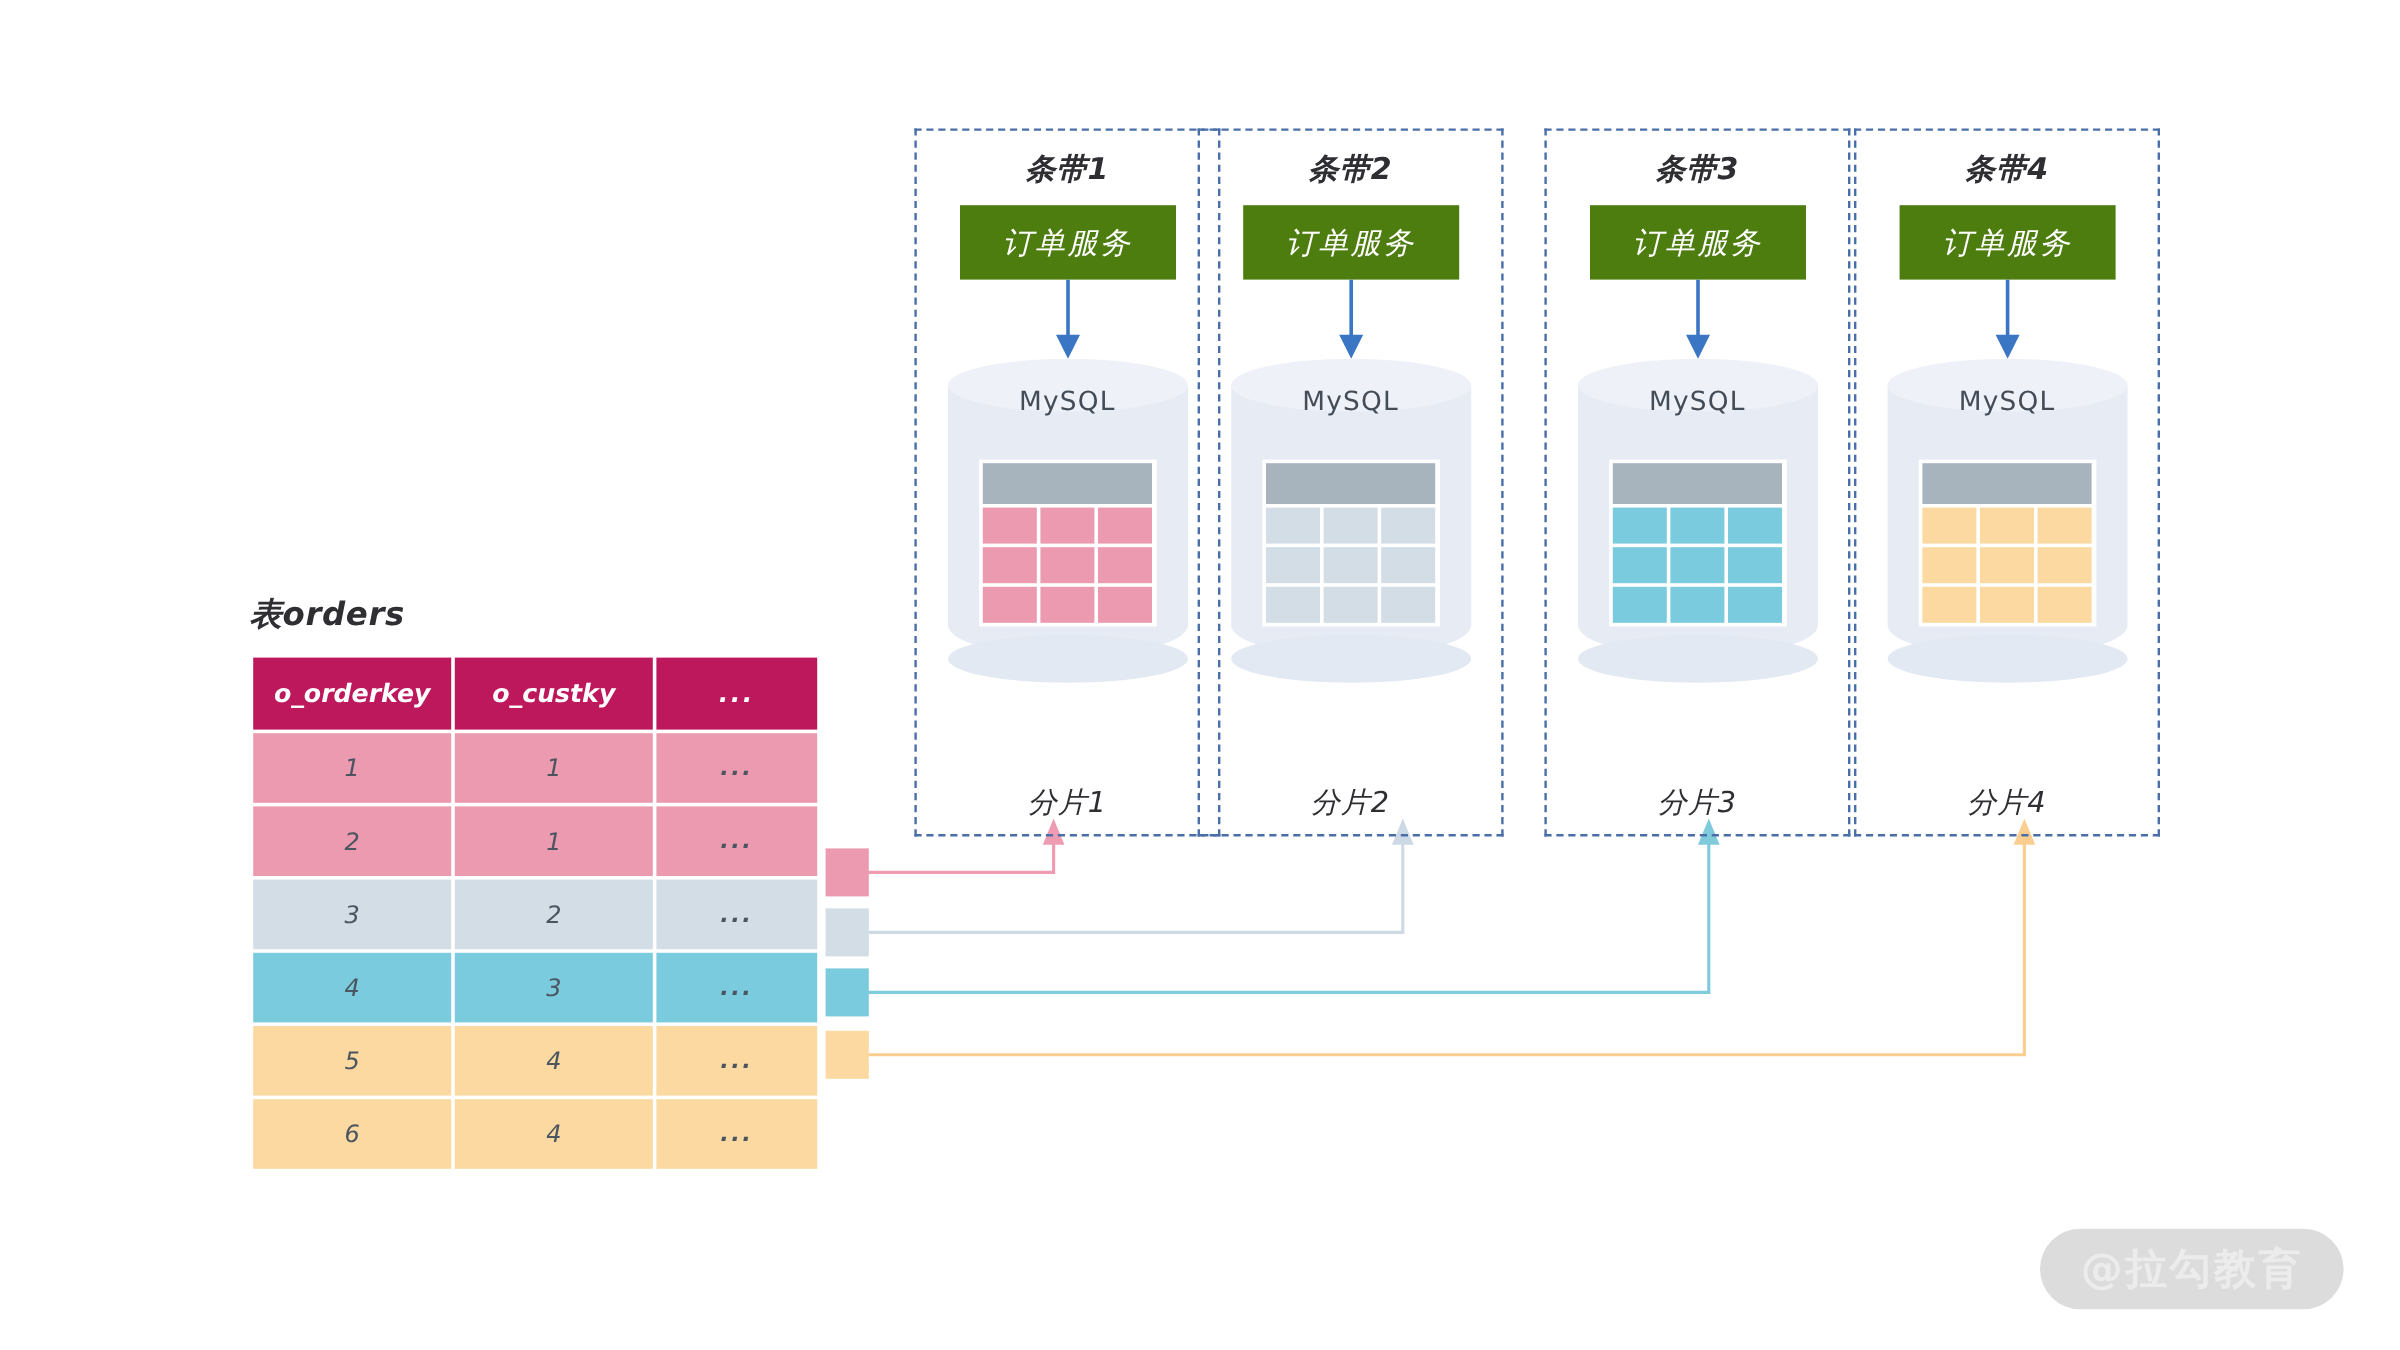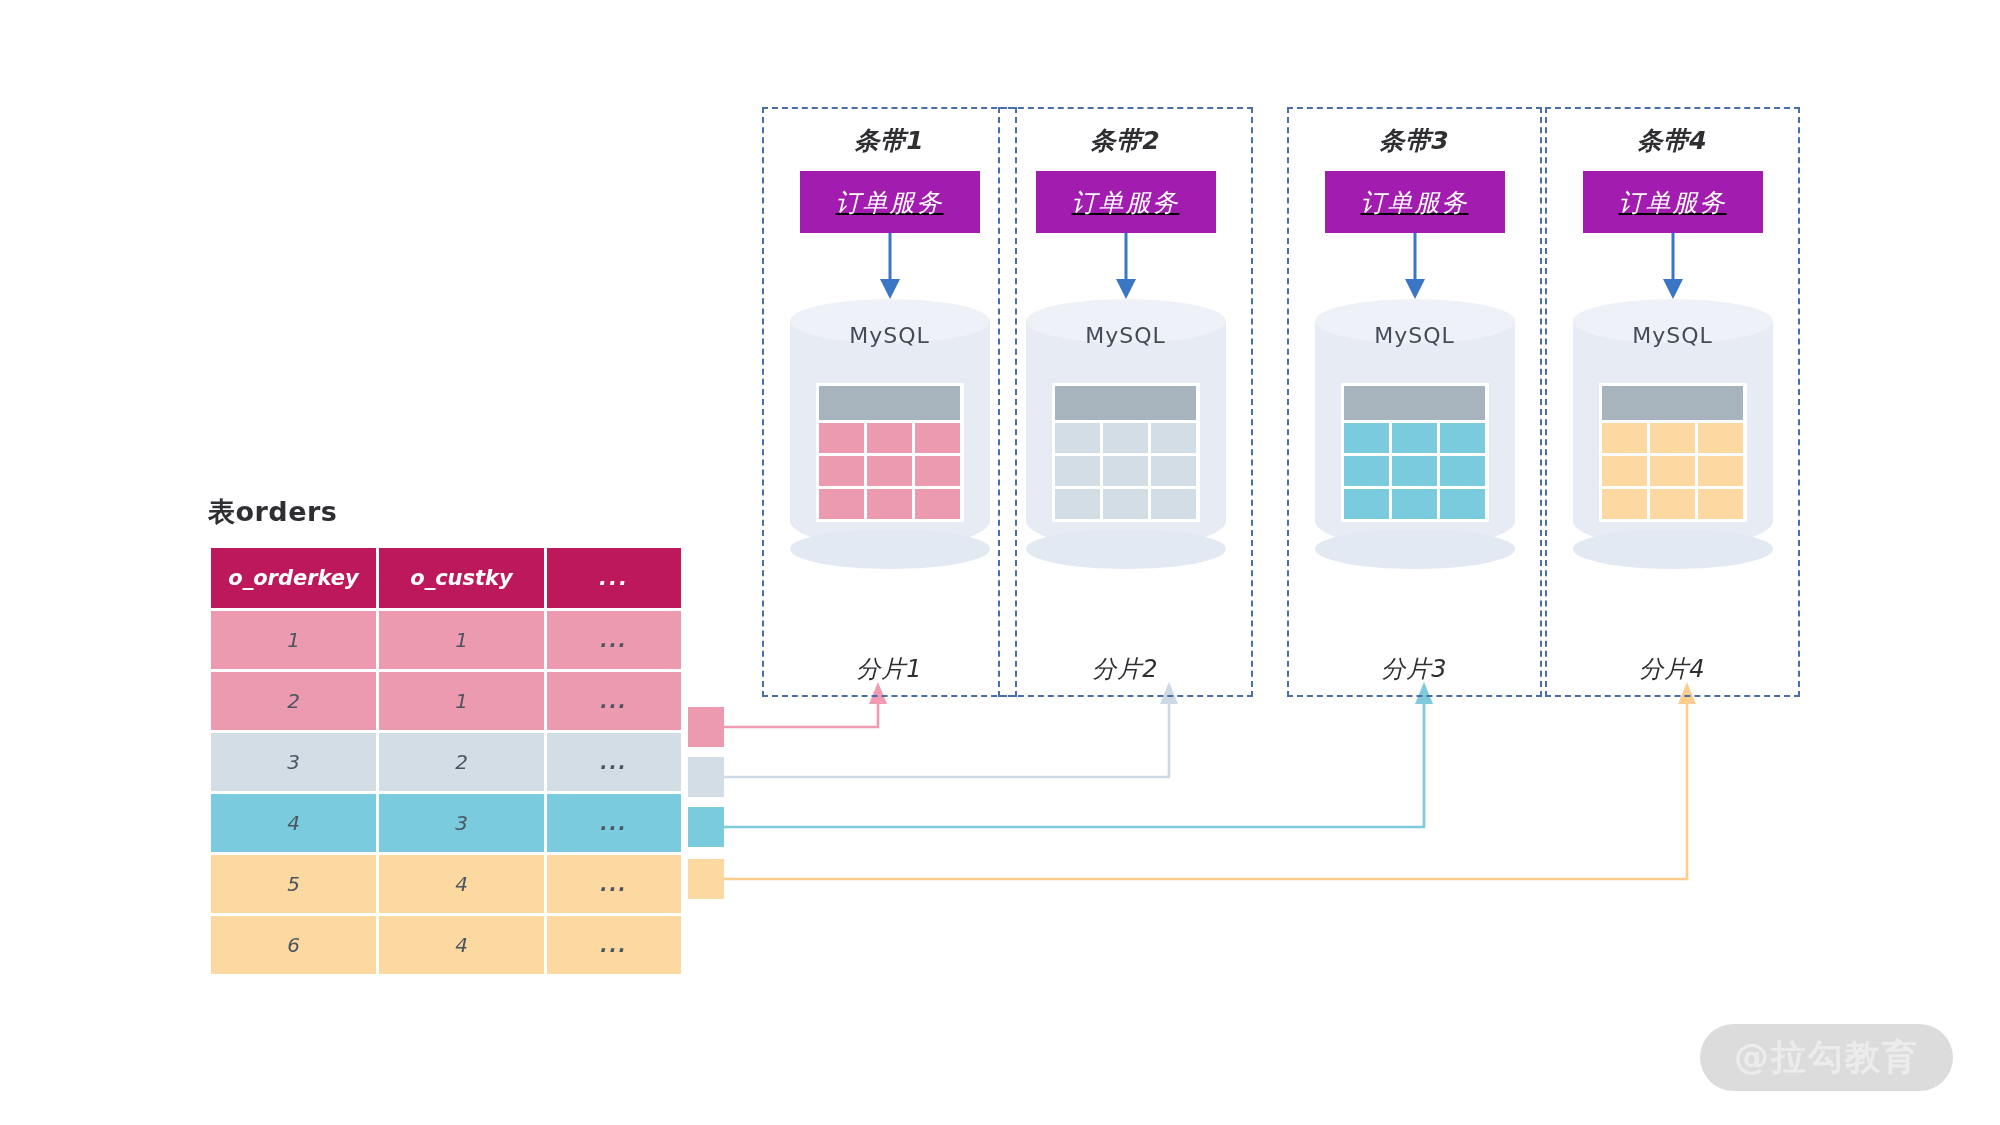--- a/index.html
+++ b/index.html
@@ -11,21 +11,21 @@
     position:relative;
   }
   #stage{position:absolute;left:0;top:0;width:2000px;height:1125px;}
 
   
   #wires{position:absolute;left:0;top:0;width:2000px;height:1125px;pointer-events:none;}
 
   
   .src-title{
     position:absolute;left:208px;top:494px;
-    font-size:27px;font-weight:700;
+    font-size:27px;font-weight:700;font-style:italic;
     color:#2f2f33;letter-spacing:.5px;white-space:nowrap;
   }
   .src-table{
     position:absolute;left:208px;top:545px;
     border-collapse:separate;border-spacing:3px;
   }
   .src-table td,.src-table th{
     width:165px;height:58px;
     text-align:center;vertical-align:middle;
     font-size:20px;font-style:italic;font-weight:400;
@@ -45,22 +45,22 @@
     border:2.5px dashed #4a6fa8;box-sizing:border-box;
   }
   .panel .stripe-label{
     position:absolute;left:0;right:0;top:15px;
     text-align:center;font-size:25px;font-weight:700;font-style:italic;
     color:#2f2f33;letter-spacing:1px;
   }
   .svc-box{
     position:absolute;left:50%;transform:translateX(-50%);
     top:62px;width:180px;height:62px;
-    background:#a21caf;
-    display:flex;align-items:center;justify-content:center;text-decoration:underline;
+    background:#4d7c0f;
+    display:flex;align-items:center;justify-content:center;
   }
   .svc-box span{
     color:#ffffff;font-size:25px;font-style:italic;font-weight:400;letter-spacing:2px;
   }
   .shard-label{
     position:absolute;left:0;right:0;bottom:10px;
     text-align:center;font-size:24px;font-weight:400;font-style:italic;
     color:#2f2f33;letter-spacing:1px;
   }
 

